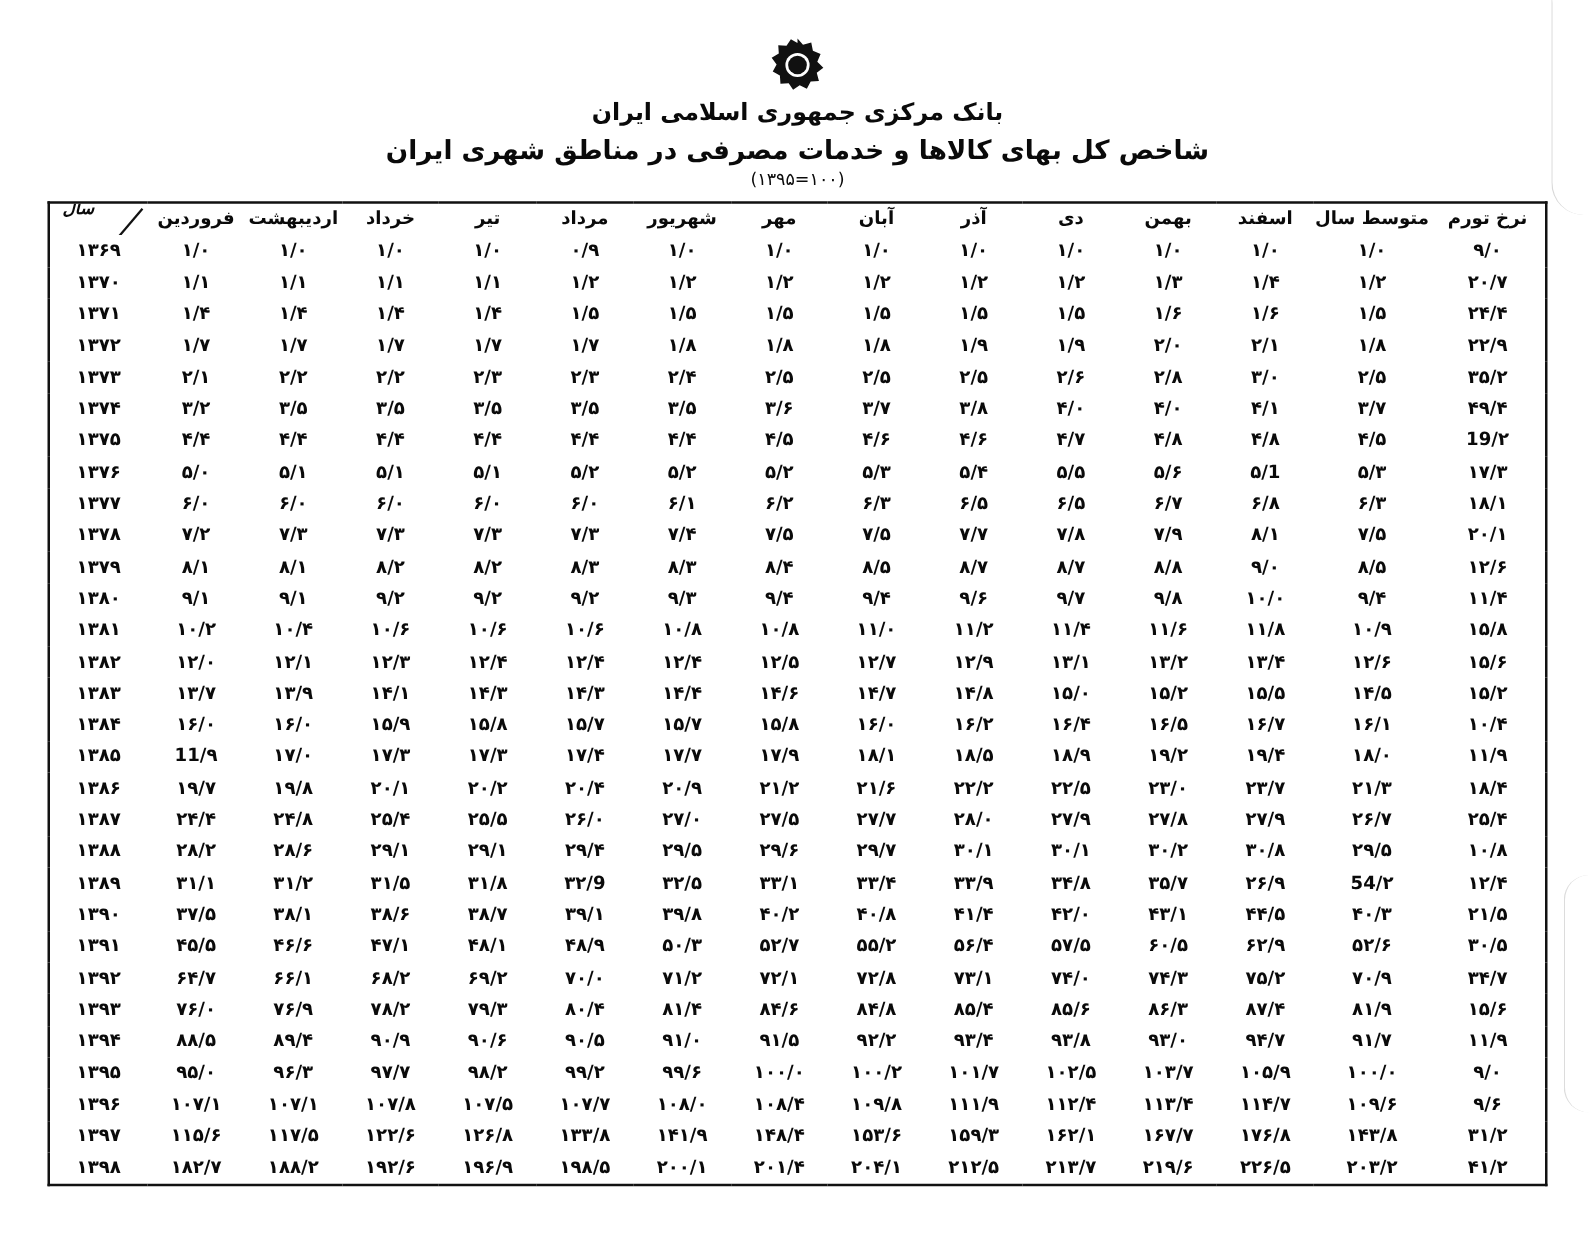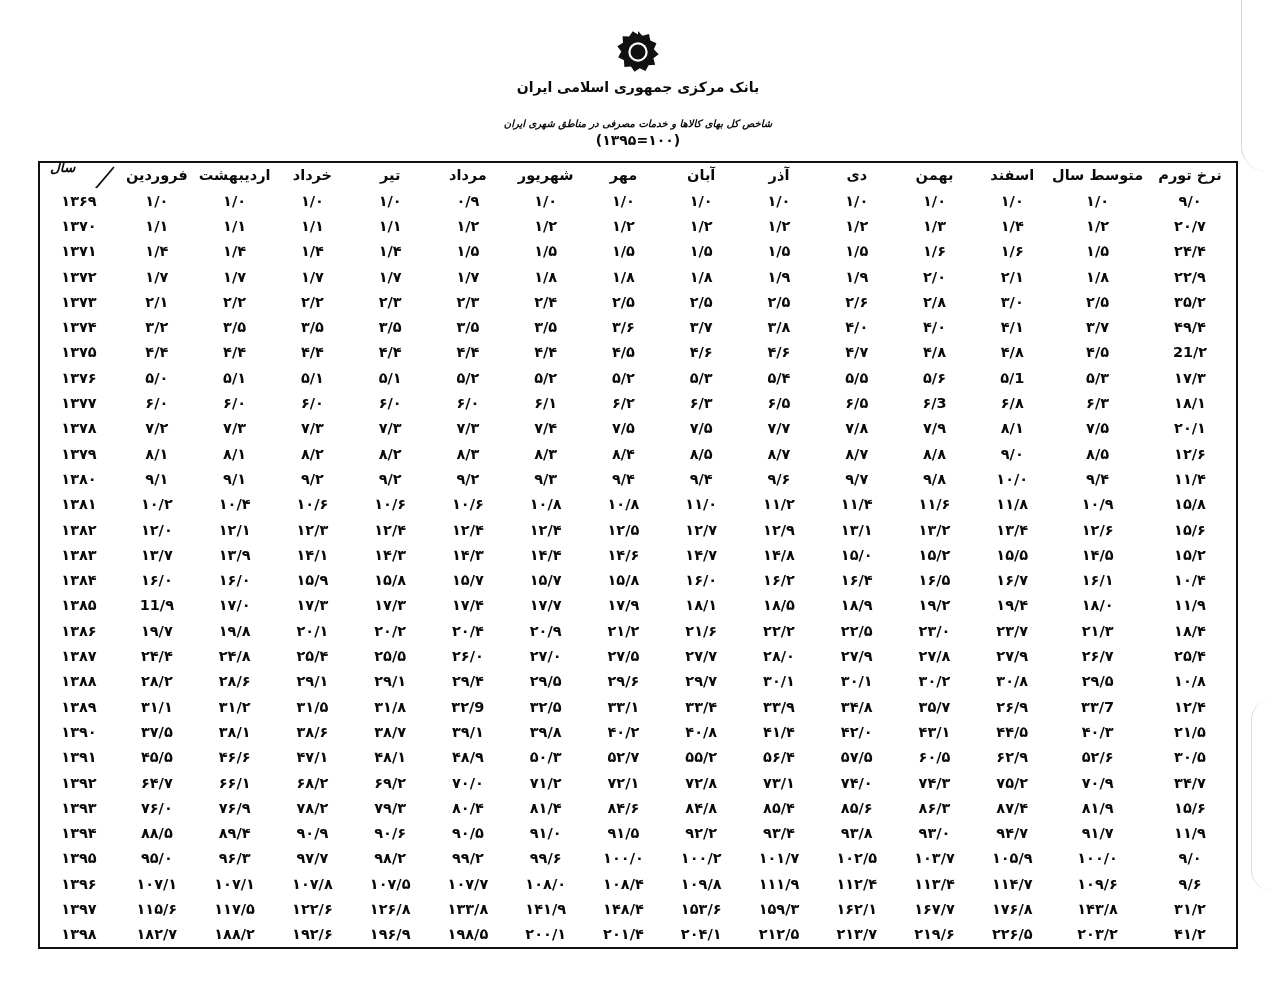--- a/index.html
+++ b/index.html
@@ -23,36 +23,35 @@
     text-align:center;
     padding-top:30px;
   }
   .logo{
     width:44px;height:44px;
     margin:0 auto 4px auto;
     position:relative;
   }
   .logo svg{display:block;}
   .bank-name{
-    font-size:14px;
+    font-size:19px;
     font-weight:bold;
     letter-spacing:0px;
     line-height:1.35;
     margin-top:1px;
   }
   .doc-title{
-    font-size:10px;
+    font-size:21px;
     font-weight:bold;
     line-height:1.35;
-    margin-top:20px;
-    font-style:italic;
+    margin-top:2px;
   }
   .base-year{
     font-size:14px;
-    font-weight:bold;
+    font-weight:normal;
     line-height:1.35;
     margin-top:1px;
     direction:ltr;
   }
 
   
   .table-wrap{
     position:absolute;
     left:38px;
     top:161px;
@@ -305,21 +304,21 @@
             <td>۳/۶</td>
             <td>۳/۵</td>
             <td>۳/۵</td>
             <td>۳/۵</td>
             <td>۳/۵</td>
             <td>۳/۵</td>
             <td class="sep-left">۳/۲</td>
             <td class="yearcol year-c">۱۳۷۴</td>
           </tr>
           <tr>
-            <td class="sep-left">21/۲</td>
+            <td class="sep-left">19/۲</td>
             <td class="sep-left">۴/۵</td>
             <td>۴/۸</td>
             <td>۴/۸</td>
             <td>۴/۷</td>
             <td>۴/۶</td>
             <td>۴/۶</td>
             <td>۴/۵</td>
             <td>۴/۴</td>
             <td>۴/۴</td>
             <td>۴/۴</td>
@@ -342,21 +341,21 @@
             <td>۵/۱</td>
             <td>۵/۱</td>
             <td>۵/۱</td>
             <td class="sep-left">۵/۰</td>
             <td class="yearcol year-c">۱۳۷۶</td>
           </tr>
           <tr>
             <td class="sep-left">۱۸/۱</td>
             <td class="sep-left">۶/۳</td>
             <td>۶/۸</td>
-            <td>۶/3</td>
+            <td>۶/۷</td>
             <td>۶/۵</td>
             <td>۶/۵</td>
             <td>۶/۳</td>
             <td>۶/۲</td>
             <td>۶/۱</td>
             <td>۶/۰</td>
             <td>۶/۰</td>
             <td>۶/۰</td>
             <td>۶/۰</td>
             <td class="sep-left">۶/۰</td>
@@ -544,21 +543,21 @@
             <td>۲۹/۵</td>
             <td>۲۹/۴</td>
             <td>۲۹/۱</td>
             <td>۲۹/۱</td>
             <td>۲۸/۶</td>
             <td class="sep-left">۲۸/۲</td>
             <td class="yearcol year-c">۱۳۸۸</td>
           </tr>
           <tr>
             <td class="sep-left">۱۲/۴</td>
-            <td class="sep-left">۳۳/7</td>
+            <td class="sep-left">54/۲</td>
             <td>۲۶/۹</td>
             <td>۳۵/۷</td>
             <td>۳۴/۸</td>
             <td>۳۳/۹</td>
             <td>۳۳/۴</td>
             <td>۳۳/۱</td>
             <td>۳۲/۵</td>
             <td>۳۲/9</td>
             <td>۳۱/۸</td>
             <td>۳۱/۵</td>

